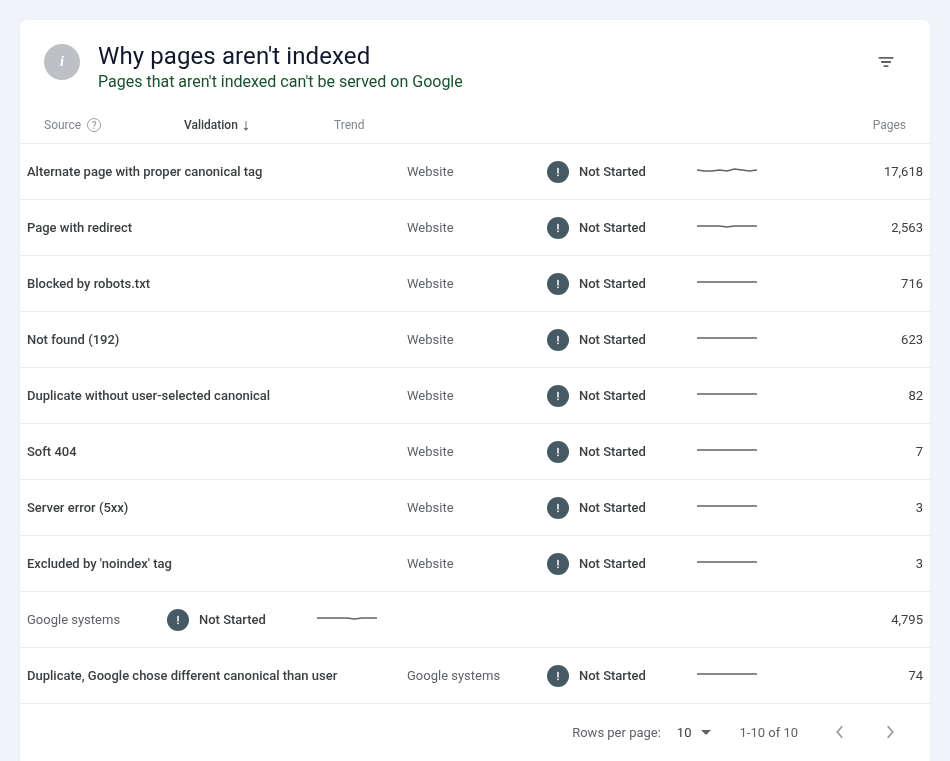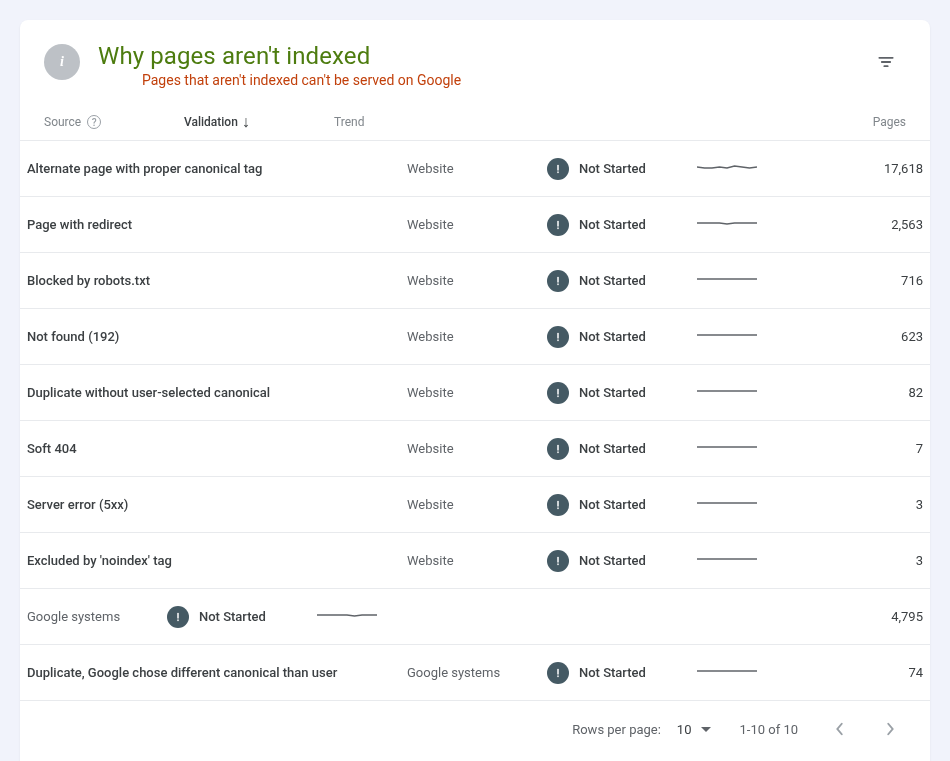--- a/index.html
+++ b/index.html
@@ -32,28 +32,27 @@
       justify-content: center;
       flex-shrink: 0;
       margin-right: 18px;
       margin-top: 2px;
     }
     .info-circle span { color: #fff; font-weight: 700; font-size: 14px; font-family: Georgia, serif; font-style: italic;}
     .title-block { flex: 1; }
     .title {
       font-size: 24px;
       font-weight: 400;
-      color: #4d7c0f;
+      color: #0f172a;
       letter-spacing: 0.1px;
       margin-bottom: 2px;
     }
     .subtitle {
-      font-size: 14px;
-      color: #c2410c;
-      margin-left: 44px;
+      font-size: 16px;
+      color: #14532d;
     }
     .filter-btn {
       width: 40px; height: 40px;
       border-radius: 50%;
       background: transparent;
       border: none;
       display: flex;
       align-items: center;
       justify-content: center;
       cursor: pointer;

